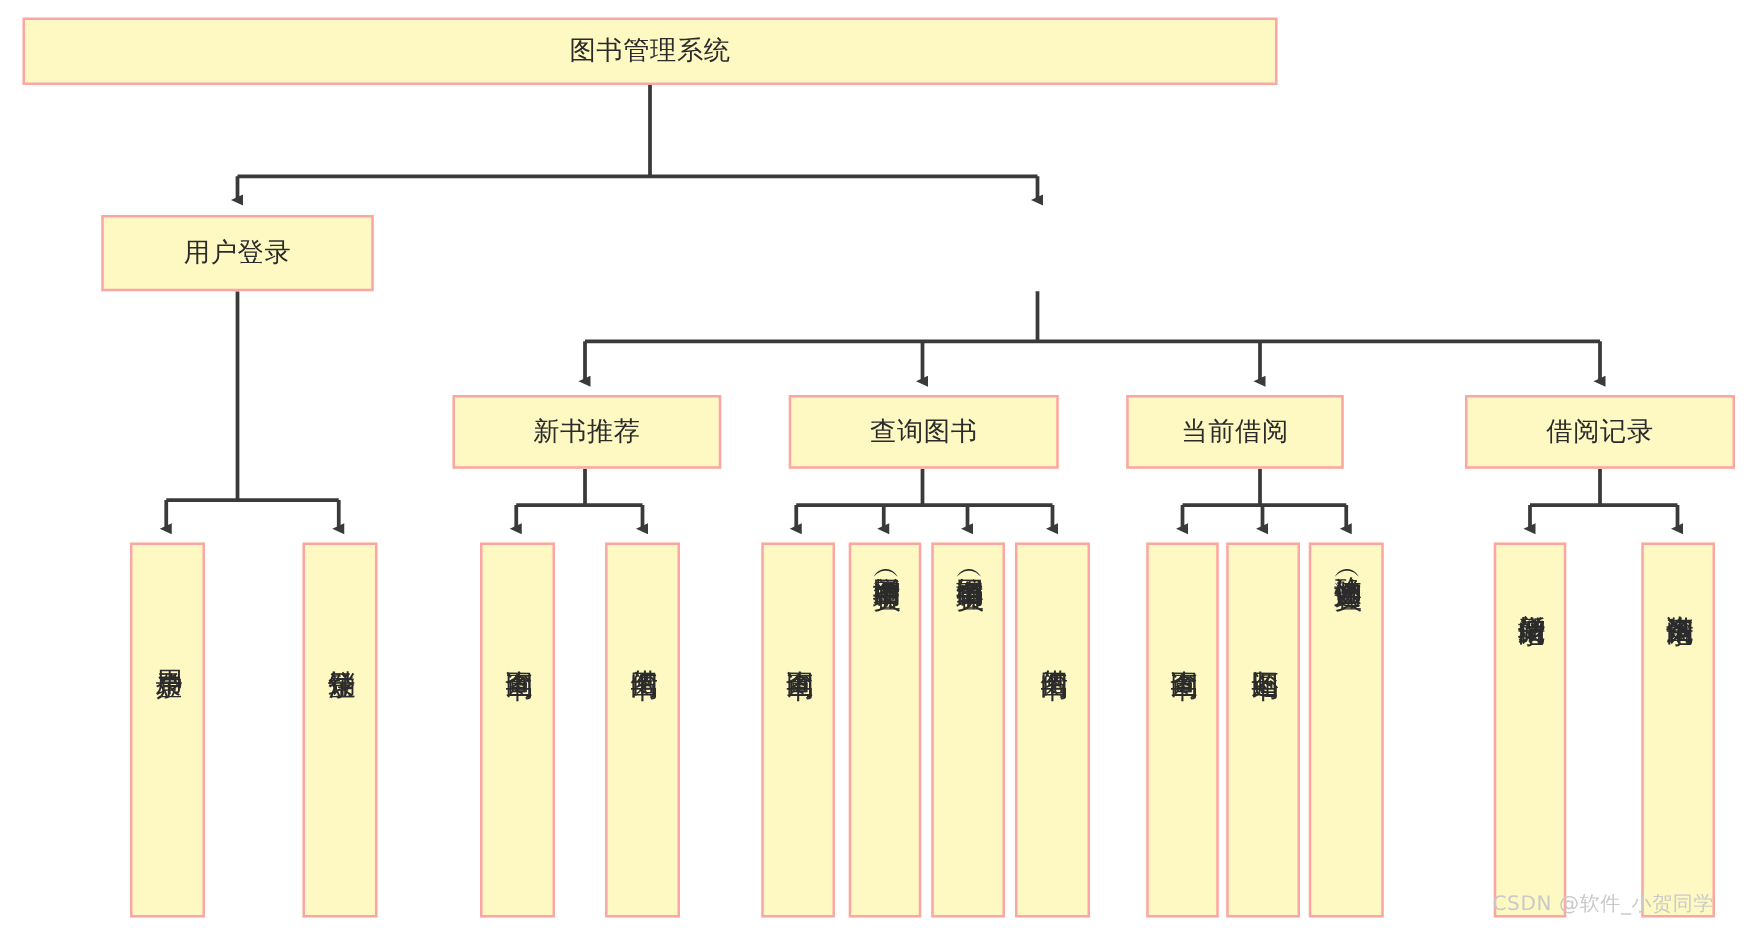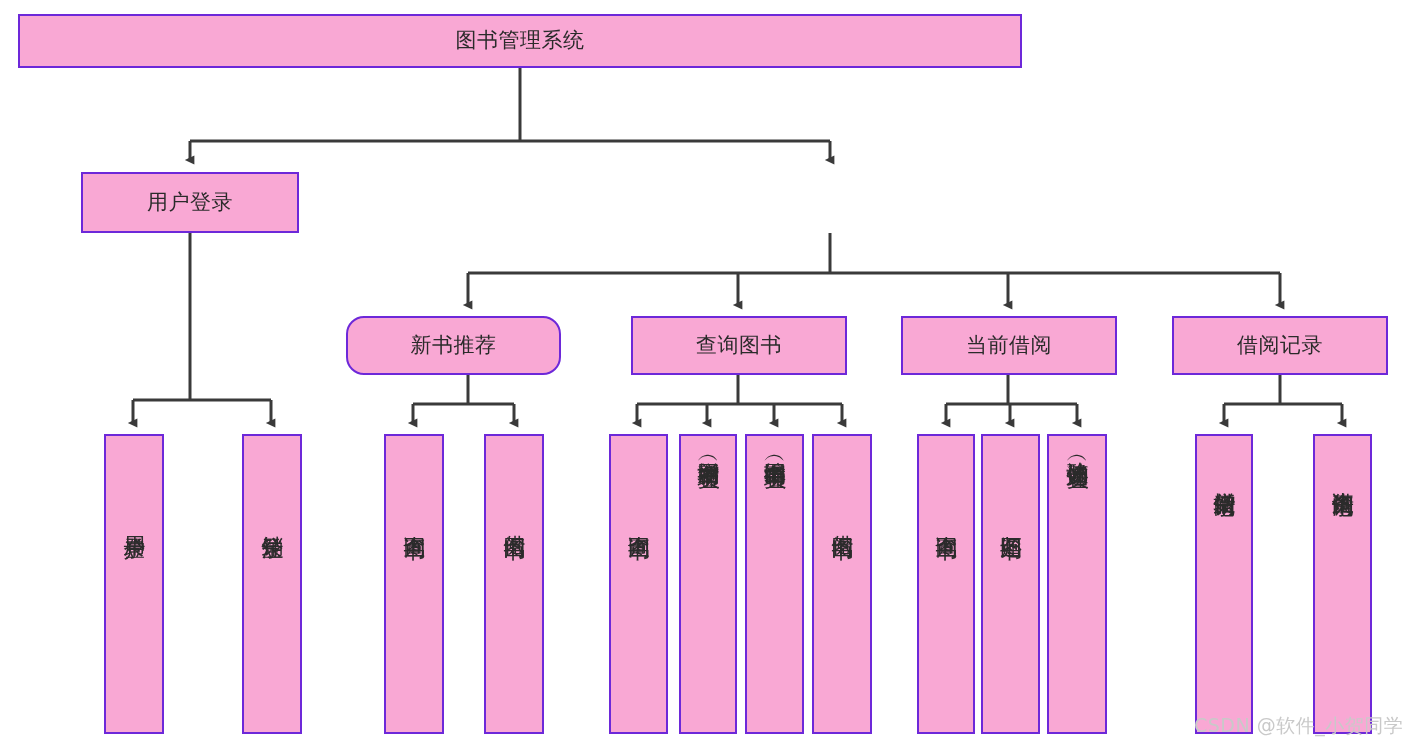--- a/index.html
+++ b/index.html
@@ -21,22 +21,22 @@
     position: absolute;
     left: 0;
     top: 0;
     width: 1405px;
     height: 747px;
     pointer-events: none;
   }
   .node {
     position: absolute;
     box-sizing: border-box;
-    background: #f9a8d4;
-    border: 2px solid #6d28d9;
+    background: #fef9c3;
+    border: 2px solid #fca5a5;
     display: flex;
     align-items: center;
     justify-content: center;
     color: #2b2b2b;
   }
   .node.horiz .label {
     writing-mode: horizontal-tb;
     font-size: 21px;
     line-height: 1.1;
     letter-spacing: 0.5px;
@@ -51,21 +51,21 @@
     writing-mode: vertical-rl;
     text-orientation: upright;
     font-size: 22px;
     line-height: 1.22;
     letter-spacing: 1px;
     white-space: nowrap;
   }
   .watermark {
     position: absolute;
     color: #c9c9c9;
-    font-size: 19px;
+    font-size: 16px;
     letter-spacing: 0.5px;
     white-space: nowrap;
     user-select: none;
   }
 </style>
 </head>
 <body>
 
 <div id="canvas">
 
@@ -120,27 +120,27 @@
   </svg>
 
   <div class="node horiz" style="left:18px; top:14px; width:1004px; height:54px;">
     <span class="label">图书管理系统</span>
   </div>
 
   <div class="node horiz" style="left:81px; top:172px; width:218px; height:61px;">
     <span class="label">用户登录</span>
   </div>
 
-  <div class="node horiz" style="left:346px; top:316px; width:215px; height:59px;border-radius:18px;">
+  <div class="node horiz" style="left:362px; top:316px; width:215px; height:59px;">
     <span class="label">新书推荐</span>
   </div>
   <div class="node horiz" style="left:631px; top:316px; width:216px; height:59px;">
     <span class="label">查询图书</span>
   </div>
-  <div class="node horiz" style="left:901px; top:316px; width:216px; height:59px;">
+  <div class="node horiz" style="left:901px; top:316px; width:174px; height:59px;">
     <span class="label">当前借阅</span>
   </div>
   <div class="node horiz" style="left:1172px; top:316px; width:216px; height:59px;">
     <span class="label">借阅记录</span>
   </div>
 
   <div class="node vert" style="left:104px; top:434px; width:60px; height:300px; padding-top:82px;">
     <span class="label">用户登录</span>
   </div>
   <div class="node vert" style="left:242px; top:434px; width:60px; height:300px; padding-top:82px;">

